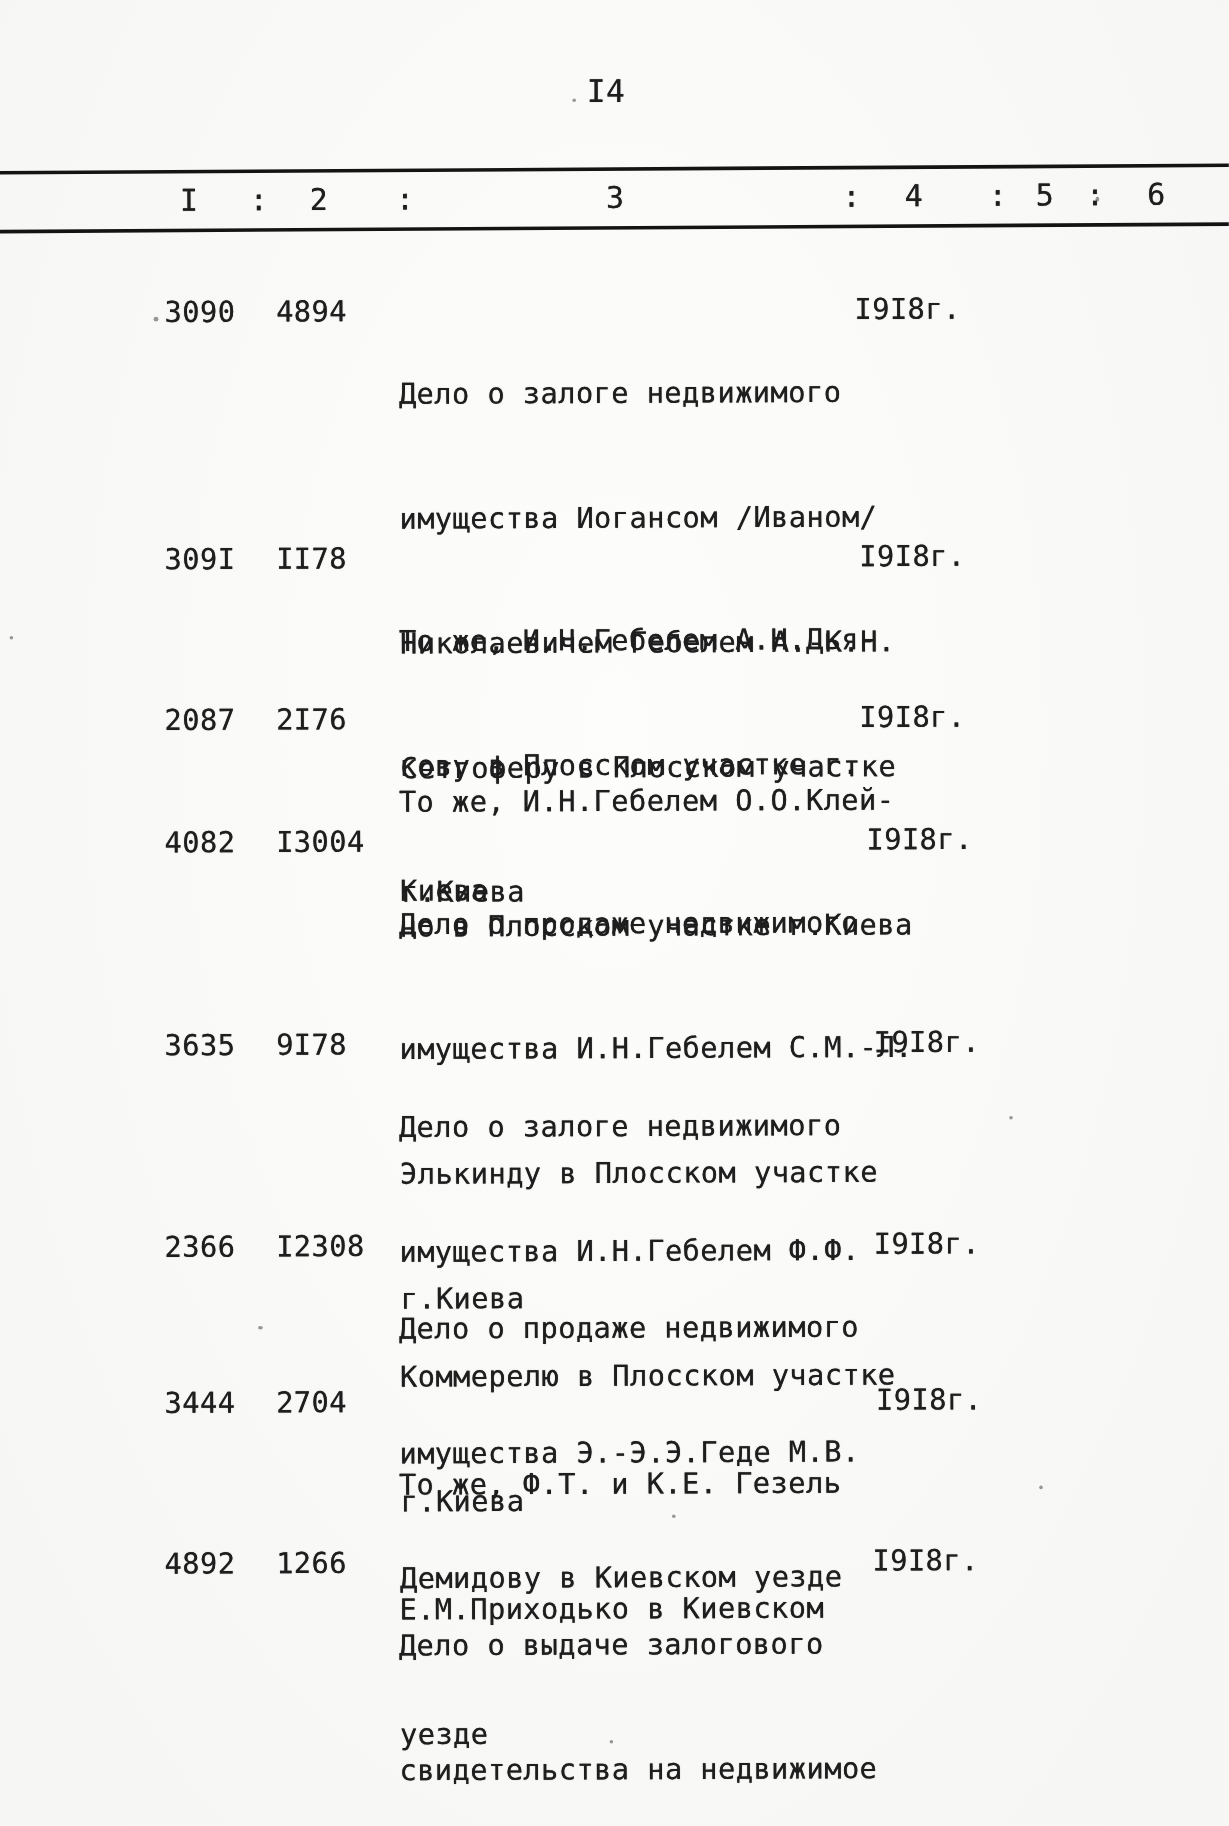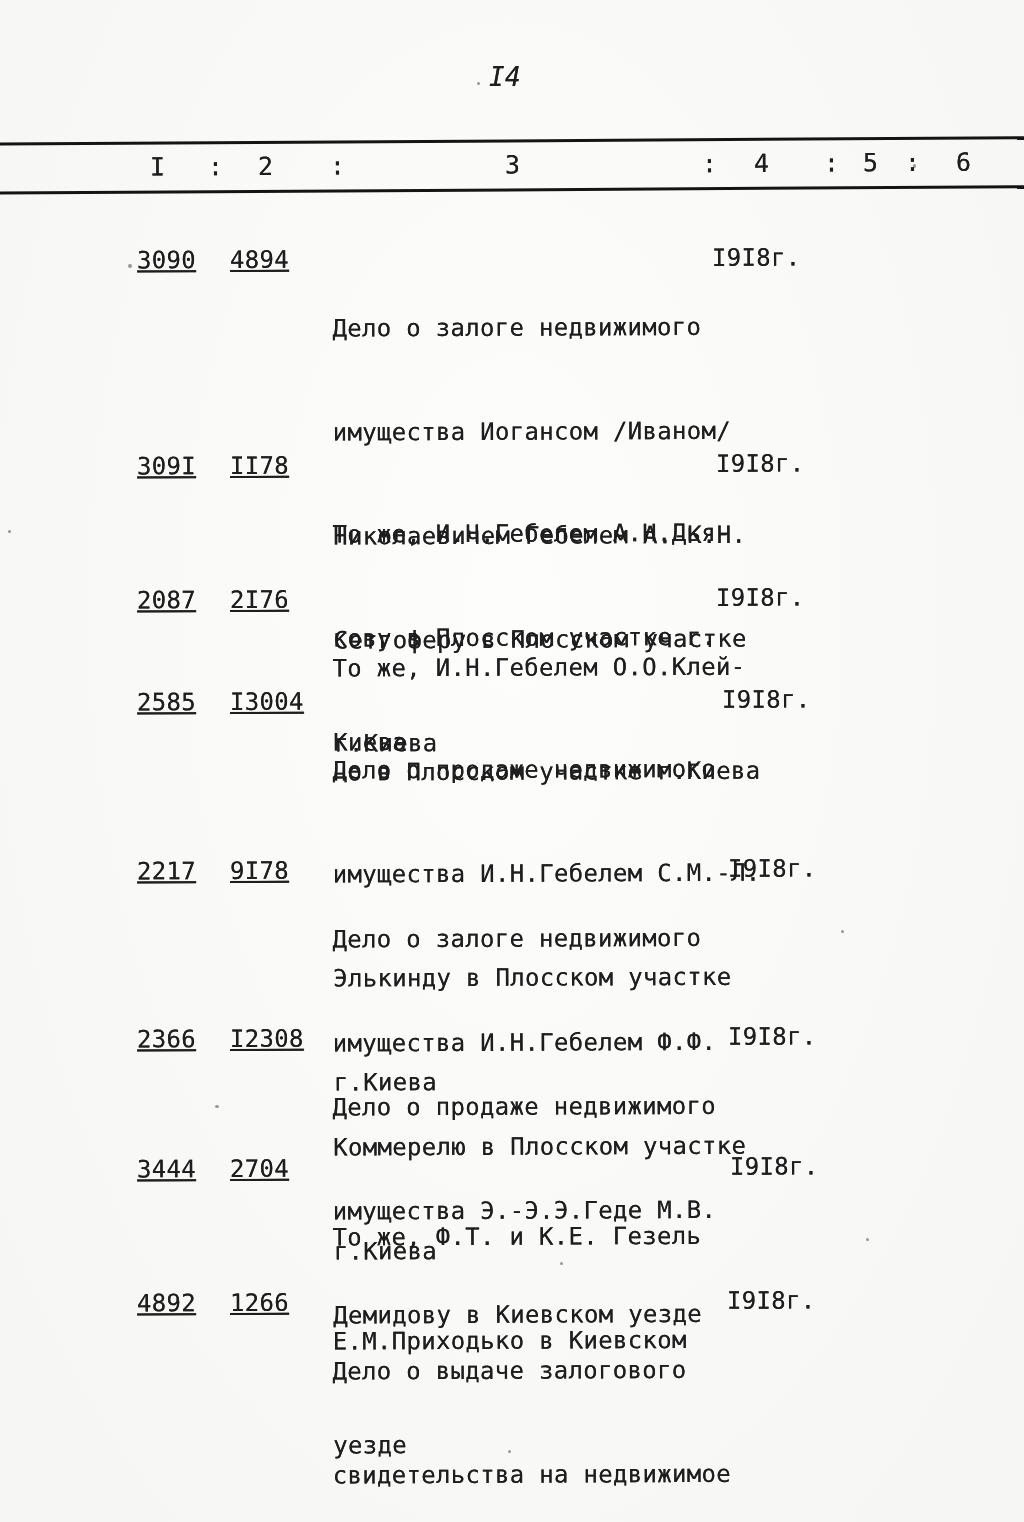--- a/index.html
+++ b/index.html
@@ -19,21 +19,20 @@
   }
   .txt{
     font-size:24px;
     letter-spacing:0.3px;
     white-space:pre;
     text-shadow:0 0 0.6px rgba(25,25,25,0.85);
   }
   #page-number{
     position:absolute;left:489px;top:62px;
     font-size:26px;
-    font-style:italic;
   }
   
   #table-header{
     position:absolute;left:-6px;top:140px;
     width:1040px;height:46px;
     border-top:3px solid #141414;
     border-bottom:3px solid #141414;
     transform:rotate(-0.35deg);
     transform-origin:40% 50%;
   }
@@ -41,22 +40,22 @@
     position:absolute;top:8px;
     font-size:25px;
     text-shadow:0 0 0.6px rgba(25,25,25,0.85);
   }
   
   .entry{
     position:absolute;left:0;width:1024px;
     transform:rotate(-0.25deg);
     transform-origin:0 0;
   }
-  .entry .c1{position:absolute;left:137px;top:0;text-decoration:underline;}
-  .entry .c2{position:absolute;left:230px;top:0;text-decoration:underline;}
+  .entry .c1{position:absolute;left:137px;top:0;}
+  .entry .c2{position:absolute;left:230px;top:0;}
   .entry .c3{position:absolute;left:332px;top:0;width:400px;}
   .entry .c3 > div{height:34.6px;line-height:34.6px;}
   .entry .c4{position:absolute;left:716px;top:0;}
   .entry .txt{line-height:34.6px;}
   
   .speck{
     position:absolute;background:rgba(30,30,30,0.45);
     border-radius:50%;
   }
 </style>
@@ -109,33 +108,33 @@
     <span class="c1 txt">2087</span>
     <span class="c2 txt">2I76</span>
     <div class="c3 txt">
       <div>То же, И.Н.Гебелем О.О.Клей-</div>
       <div>но в Плосском участке г.Киева</div>
     </div>
     <span class="c4 txt">I9I8г.</span>
   </div>
 
   <div class="entry" style="top:686px">
-    <span class="c1 txt">2585</span>
+    <span class="c1 txt">4082</span>
     <span class="c2 txt">I3004</span>
     <div class="c3 txt">
       <div>Дело о продаже недвижимого</div>
       <div>имущества И.Н.Гебелем С.М.-Л.</div>
       <div>Элькинду в Плосском участке</div>
       <div>г.Киева</div>
     </div>
     <span class="c4 txt" style="left:722px">I9I8г.</span>
   </div>
 
   <div class="entry" style="top:855px">
-    <span class="c1 txt">2217</span>
+    <span class="c1 txt">3635</span>
     <span class="c2 txt">9I78</span>
     <div class="c3 txt">
       <div>Дело о залоге недвижимого</div>
       <div>имущества И.Н.Гебелем Ф.Ф.</div>
       <div>Коммерелю в Плосском участке</div>
       <div>г.Киева</div>
     </div>
     <span class="c4 txt" style="left:728px">I9I8г.</span>
   </div>
 

